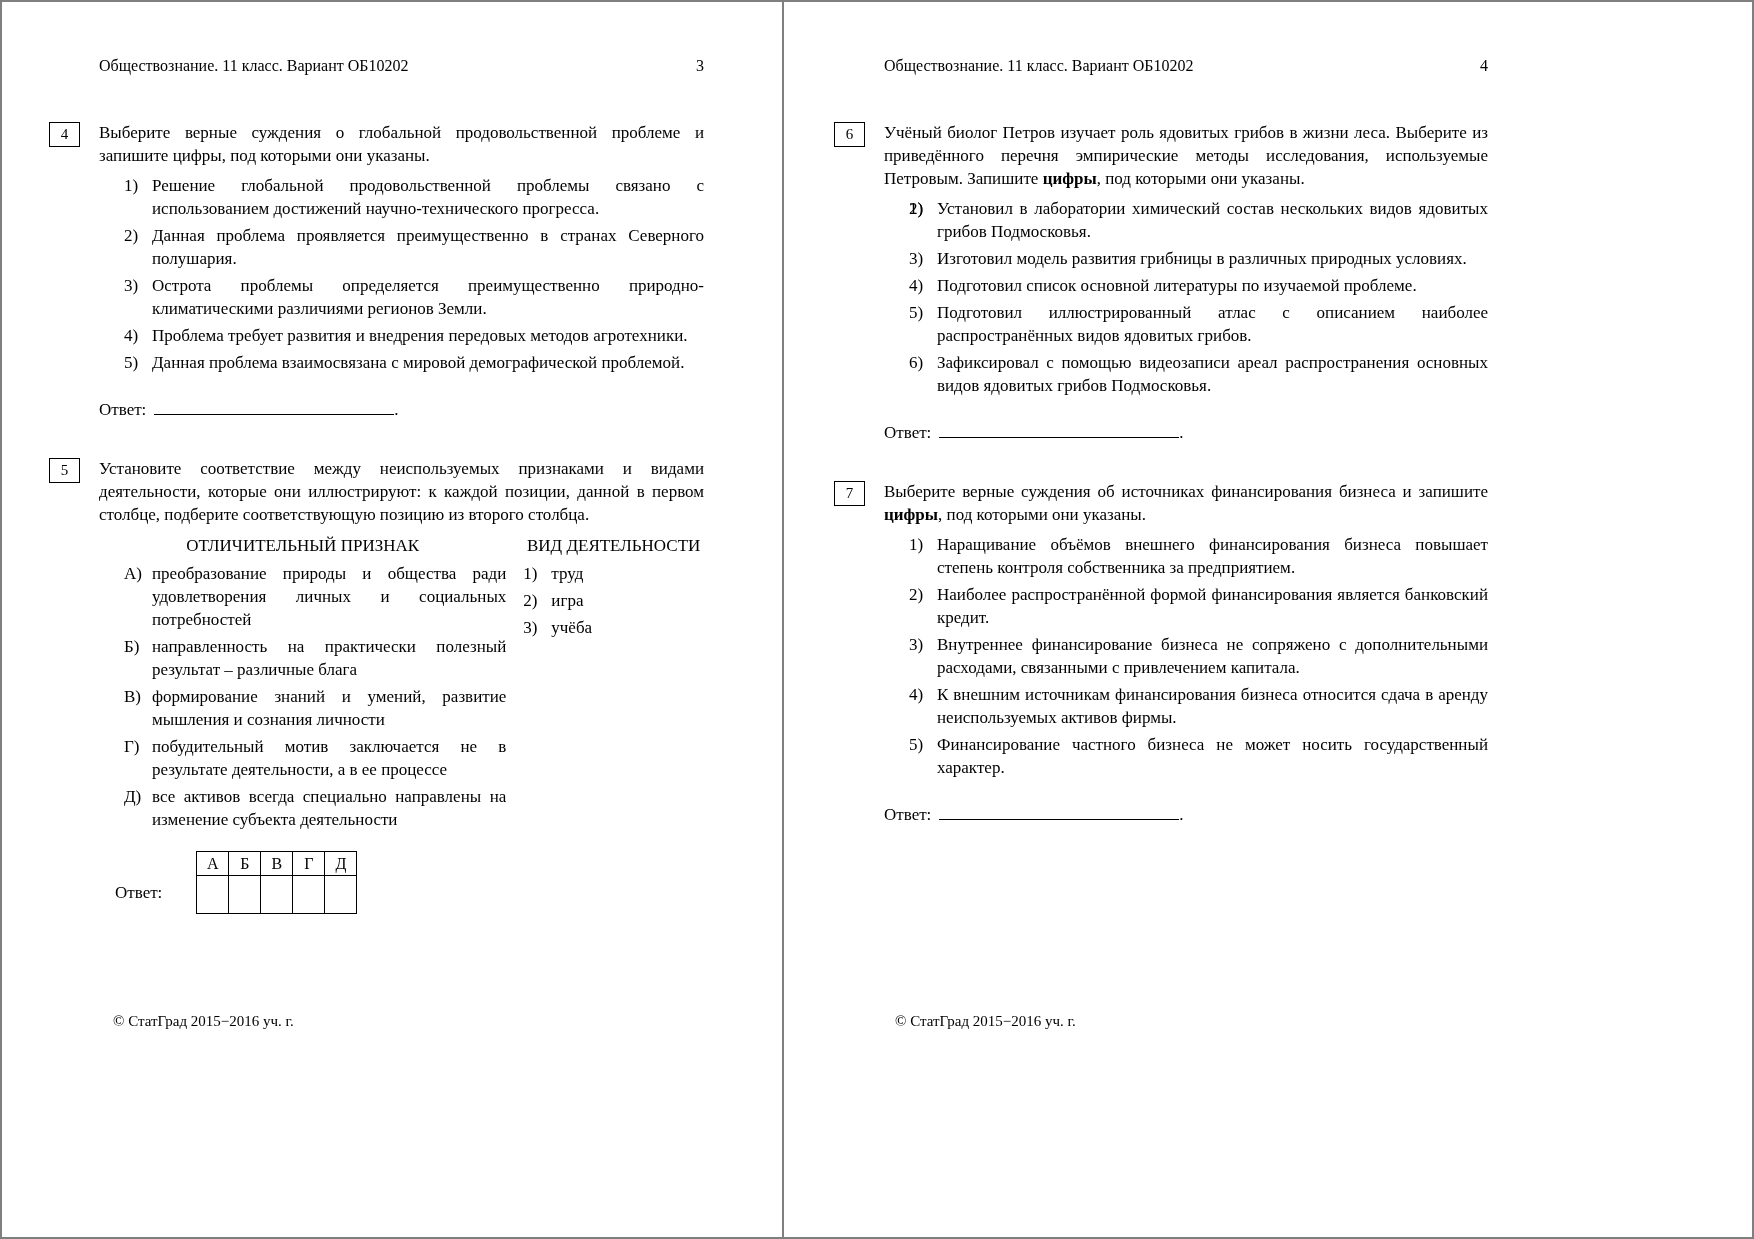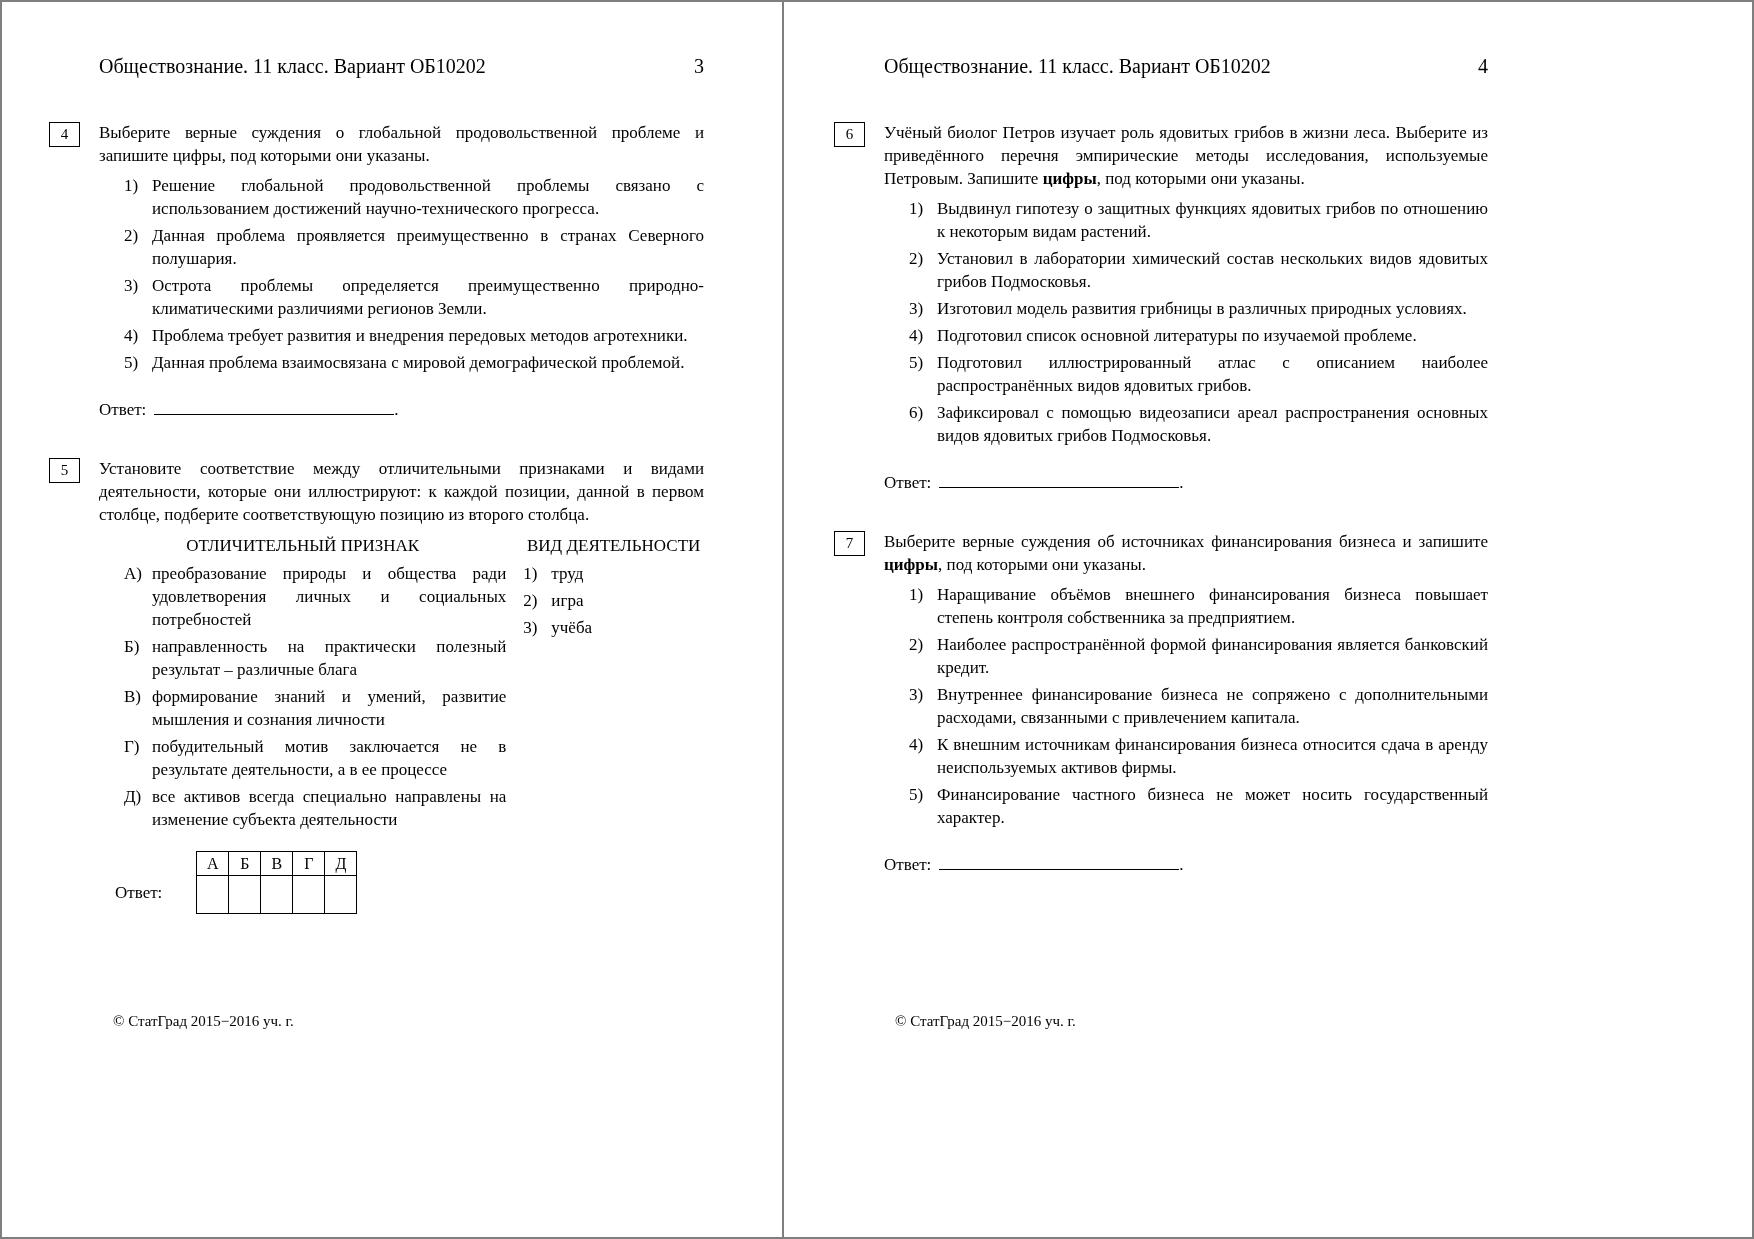--- a/index.html
+++ b/index.html
@@ -14,21 +14,21 @@
     line-height: 23px;
     color: #000;
     overflow: hidden;
   }
   .page { position: relative; height: 100%; }
   .page-left  { width: 782px; border-right: 2px solid #7f7f7f; padding: 55px 78px 0 97px; }
   .page-right { flex: 1; padding: 55px 264px 0 100px; }
 
   .page-header {
     display: flex; justify-content: space-between;
-    font-size: 20px; line-height: 18px;
+    font-size: 16px; line-height: 18px;
     margin-bottom: 46px;
   }
 
   .question { position: relative; margin-bottom: 36px; }
   .qbox {
     position: absolute; left: -50px; top: 1px;
     width: 31px; height: 25px;
     border: 1px solid #000;
     display: flex; align-items: center; justify-content: center;
     font-size: 15px; line-height: 15px;
@@ -110,21 +110,21 @@
       </div>
       <div class="answer-line">
         <span>Ответ:</span><span class="ans-blank"></span><span>.</span>
       </div>
     </div>
 
     <div class="question">
       <div class="qbox">
         <span>5</span>
       </div>
-      <p class="q-intro">Установите соответствие между отличительными признаками и видами деятельности, которые они иллюстрируют: к каждой позиции, данной в первом столбце, подберите соответствующую позицию из второго столбца.</p>
+      <p class="q-intro">Установите соответствие между неиспользуемых признаками и видами деятельности, которые они иллюстрируют: к каждой позиции, данной в первом столбце, подберите соответствующую позицию из второго столбца.</p>
 
       <div class="match">
         <div class="match-left">
           <div class="col-head">ОТЛИЧИТЕЛЬНЫЙ ПРИЗНАК</div>
           <div class="q-item">
             <span class="num">А)</span>
             <span>преобразование природы и общества ради удовлетворения личных и социальных потребностей</span>
           </div>
           <div class="q-item">
             <span class="num">Б)</span>
@@ -195,21 +195,20 @@
     </header>
 
     <div class="question">
       <div class="qbox">
         <span>6</span>
       </div>
       <p class="q-intro"><span>Учёный биолог Петров изучает роль ядовитых грибов в жизни леса. Выберите из приведённого перечня эмпирические методы исследования, используемые Петровым. Запишите </span><b>цифры</b><span>, под которыми они указаны.</span></p>
       <div class="q-items">
         <div class="q-item">
           <span class="num">1)</span>
-          <span>Выдвинул гипотезу о защитных функциях ядовитых грибов по отношению к некоторым видам растений.</span>
         </div>
         <div class="q-item">
           <span class="num">2)</span>
           <span>Установил в лаборатории химический состав нескольких видов ядовитых грибов Подмосковья.</span>
         </div>
         <div class="q-item">
           <span class="num">3)</span>
           <span>Изготовил модель развития грибницы в различных природных условиях.</span>
         </div>
         <div class="q-item">

